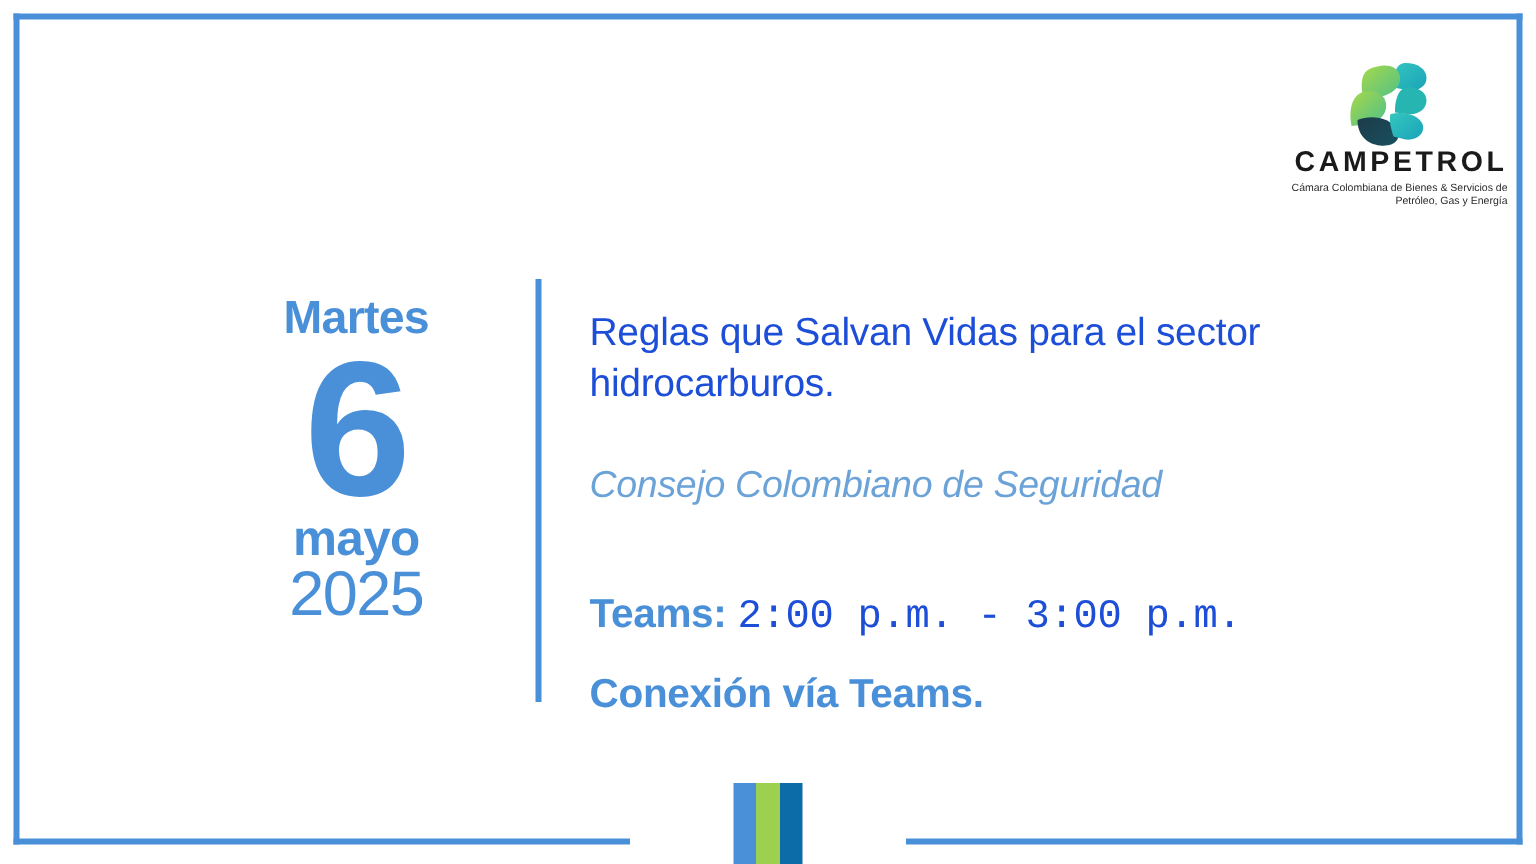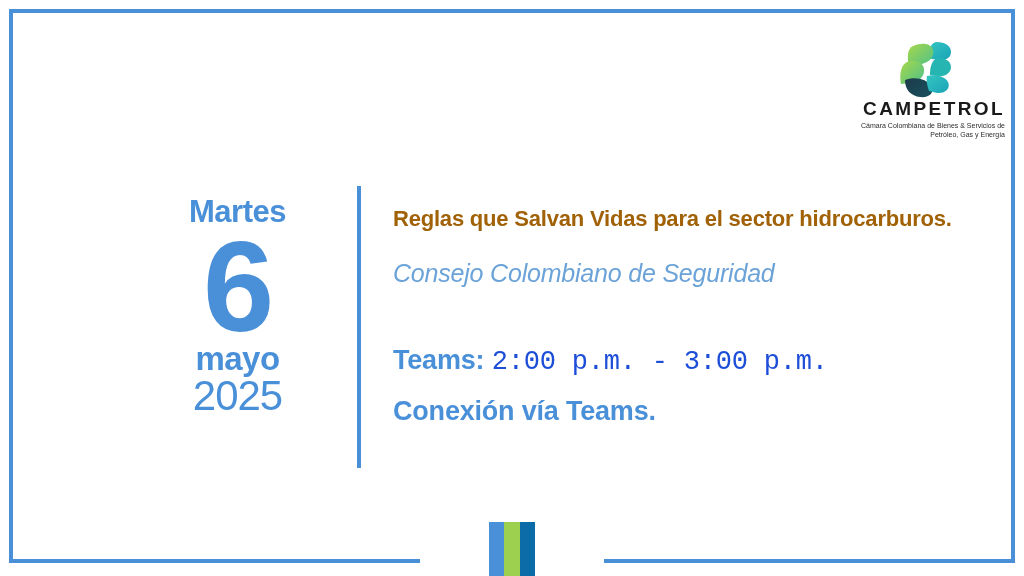--- a/index.html
+++ b/index.html
@@ -167,33 +167,33 @@
   }
 
   
   .content-block {
     position: absolute;
     left: 393px;
     top: 204px;
     width: 560px;
   }
   .topic-title {
-    font-size: 22px;
-    font-weight: 700;
-    color: #a16207;
+    font-size: 26px;
+    font-weight: 400;
+    color: #1d4ed8;
     line-height: 1.32;
     letter-spacing: -0.2px;
   }
   .topic-org {
     font-size: 25px;
     font-style: italic;
     font-weight: 400;
     color: #6ba3d8;
     line-height: 1.3;
-    margin-top: 24px;
+    margin-top: 34px;
     letter-spacing: -0.2px;
   }
   .time-line {
     margin-top: 54px;
     font-size: 27px;
     color: #6ba3d8;
     line-height: 1.25;
     letter-spacing: -0.2px;
   }
   .time-label {

